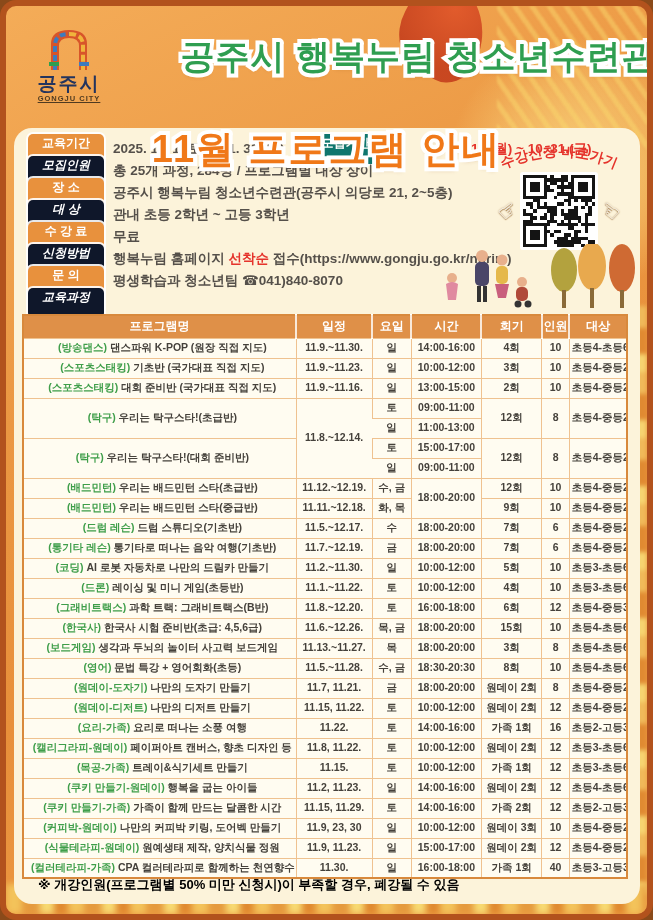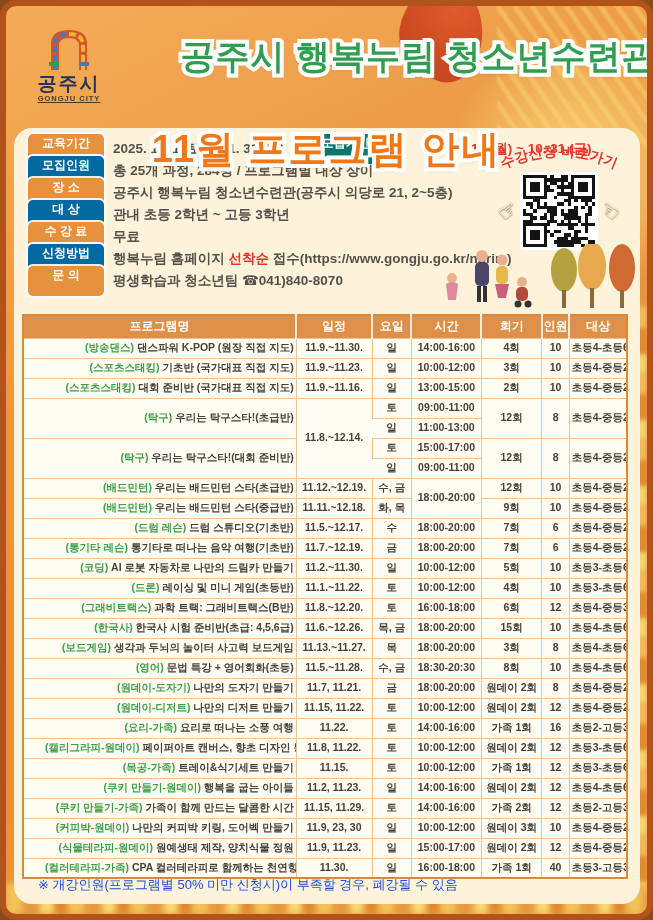--- a/index.html
+++ b/index.html
@@ -37,21 +37,21 @@
 
   
   .panel{position:absolute;left:8px;right:7px;top:122px;bottom:10px;background:#fcf3da;border-radius:18px;}
 
   
   .info-list{position:absolute;left:14px;top:10px;right:150px;}
   .info-row{display:flex;align-items:center;height:22px;white-space:nowrap;}
   .pill{flex:0 0 auto;width:76px;height:30px;line-height:19px;border-radius:5px;text-align:center;
     color:#fff;font-size:12px;font-weight:800;box-shadow:0 0 0 2px rgba(255,255,255,.9);margin-right:9px;}
   .pill.orange{background:#e8913d;}
-  .pill.green{background:#0369a1;}
+  .pill.green{background:#0f172a;font-style:italic;}
   .pill.red{background:#0f766e;margin-left:23px;}
   .info-text{font-size:13.5px;font-weight:700;color:#55504a;}
   .info-text .hl{color:#e5342c;}
   .info-text.red-text{color:#e5342c;font-weight:800;margin-left:24px;padding-left:32px;}
 
   
   .qr-block{position:absolute;top:12px;right:12px;width:138px;text-align:center;}
   .qr-caption{display:block;margin:0 auto;}
   .qr-row{display:flex;align-items:center;justify-content:center;gap:2px;margin-top:-2px;}
   .qr{display:grid;grid-template-columns:repeat(21,1fr);grid-template-rows:repeat(21,1fr);
@@ -66,25 +66,25 @@
   .illus{position:absolute;right:4px;top:116px;}
 
   
   .table-wrap{position:absolute;left:8px;right:12px;top:186px;}
   table{width:100%;border-collapse:collapse;background:#fffcf1;border:2px solid #d8893c;table-layout:fixed;}
   thead th{background:#df9048;color:#fff;font-size:12px;font-weight:800;height:23px;padding:0;}
   thead th + th{border-left:2px solid rgba(255,255,255,.8);}
   tbody td{height:20px;font-size:10.5px;font-weight:600;color:#45413b;text-align:center;
     border-top:1px solid #efc290;padding:0 2px;line-height:1.1;overflow:hidden;white-space:nowrap;}
   tbody td + td, tbody td.bl{border-left:1px solid #efc290;}
-  td.c-name{text-align:right;padding-left:21px;}
+  td.c-name{text-align:center;padding-left:7px;}
   .prefix{color:#3f9e4a;font-weight:700;}
 
   
-  .note{position:absolute;left:24px;bottom:10px;font-size:13px;font-weight:400;color:#1d4ed8;}
+  .note{position:absolute;left:24px;bottom:10px;font-size:13px;font-weight:700;color:#000000;}
 </style>
 </head>
 <body>
 
 <div class="poster">
   <div class="deco-glow"></div>
   <div class="deco-leaf"></div>
   <div class="deco-wheat"></div>
   <div class="deco-right"></div>
   <div class="deco-bottom"></div>
@@ -130,20 +130,24 @@
           <span class="info-text">무료</span>
         </div>
         <div class="info-row">
           <span class="pill green">신청방법</span>
           <span class="info-text">행복누림 홈페이지 <b class="hl">선착순</b> 접수(https://www.gongju.go.kr/nurim)</span>
         </div>
         <div class="info-row">
           <span class="pill orange">문      의</span>
           <span class="info-text">평생학습과 청소년팀 ☎041)840-8070</span>
         </div>
+        <div class="info-row">
+          <span class="pill green">교육과정</span>
+          <span class="info-text"></span>
+        </div>
       </div>
 
     <div class="qr-block">
       <svg class="qr-caption" width="138" height="34" viewBox="0 0 138 34">
         <defs>
             <path id="arc" d="M6,32 Q69,0 132,32" fill="none"></path>
           </defs>
         <text font-size="14" font-weight="800" fill="#e5342c" font-family="Liberation Sans, DejaVu Sans, sans-serif">
           <textPath href="#arc" startOffset="50%" text-anchor="middle">수강신청 바로가기</textPath>
         </text>

